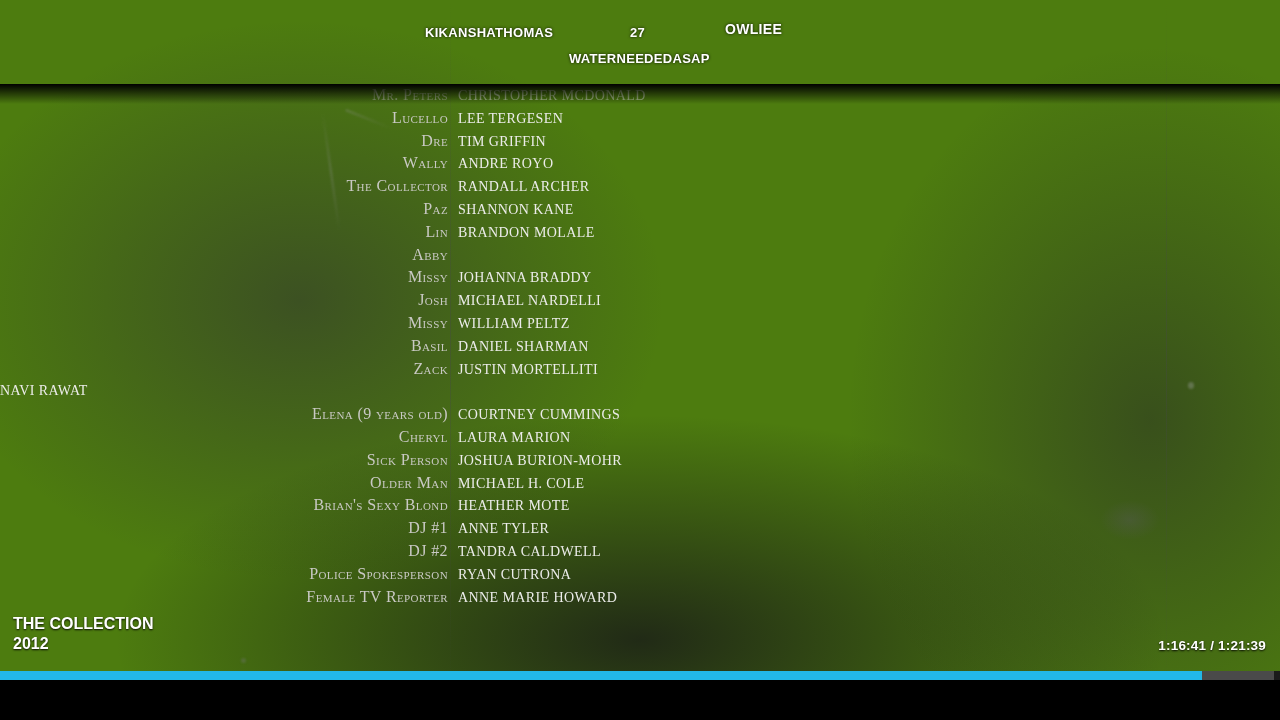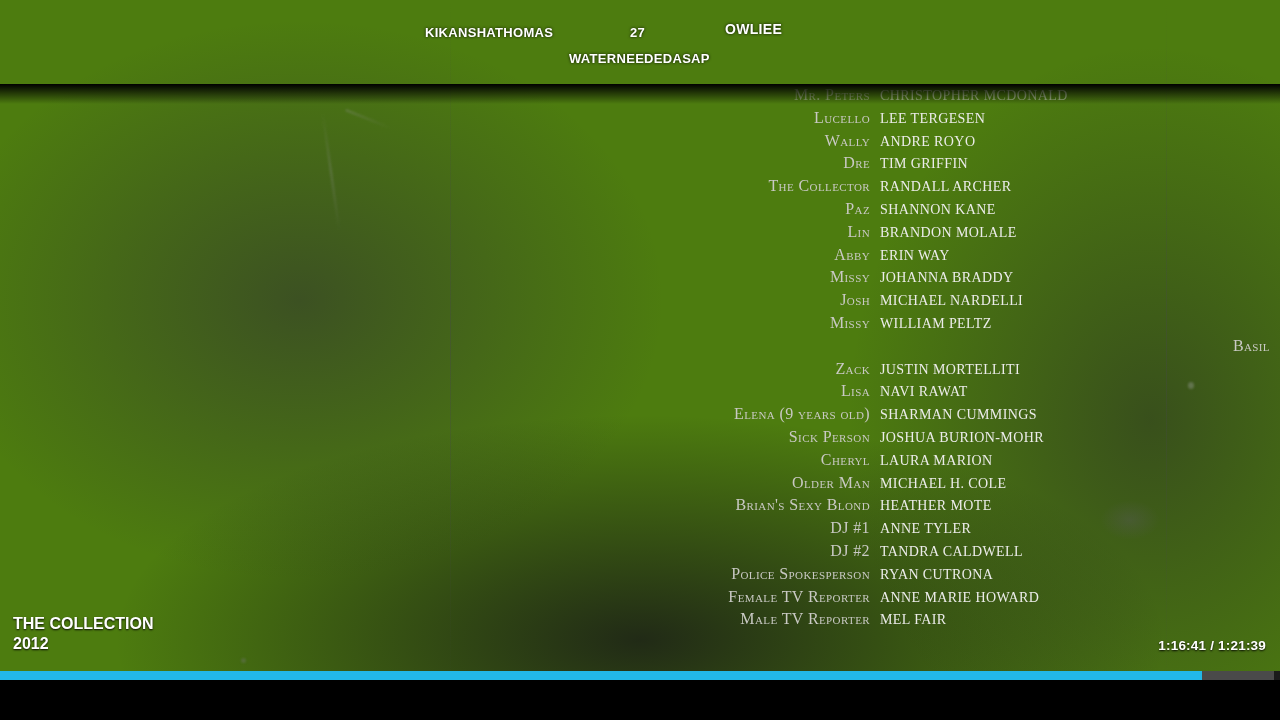--- a/index.html
+++ b/index.html
@@ -84,21 +84,21 @@
     right: 0;
     top: 84px;
     height: 548px;
     overflow: hidden;
     font-family: "Liberation Serif", serif;
     font-variant: small-caps;
   }
   .credit-row {
     display: flex;
     align-items: baseline;
-    justify-content: flex-end;
+    justify-content: flex-start;
     height: 22.8px;
     line-height: 22.8px;
   }
   .credit-role {
     width: 448px;
     text-align: right;
     padding-right: 10px;
     color: #c9c9c4;
     font-size: 16px;
     letter-spacing: 0.4px;
@@ -193,79 +193,78 @@
   <div class="credits">
     <div class="credit-row first">
       <div class="credit-role">Mr. Peters</div>
       <div class="credit-actor">CHRISTOPHER MCDONALD</div>
     </div>
     <div class="credit-row">
       <div class="credit-role">Lucello</div>
       <div class="credit-actor">LEE TERGESEN</div>
     </div>
     <div class="credit-row">
+      <div class="credit-role">Dre</div>
+      <div class="credit-actor">TIM GRIFFIN</div>
+    </div>
+    <div class="credit-row">
       <div class="credit-role">Wally</div>
       <div class="credit-actor">ANDRE ROYO</div>
     </div>
     <div class="credit-row">
-      <div class="credit-role">Dre</div>
-      <div class="credit-actor">TIM GRIFFIN</div>
-    </div>
-    <div class="credit-row">
       <div class="credit-role">The Collector</div>
       <div class="credit-actor">RANDALL ARCHER</div>
     </div>
     <div class="credit-row">
       <div class="credit-role">Paz</div>
       <div class="credit-actor">SHANNON KANE</div>
     </div>
     <div class="credit-row">
       <div class="credit-role">Lin</div>
       <div class="credit-actor">BRANDON MOLALE</div>
     </div>
     <div class="credit-row">
       <div class="credit-role">Abby</div>
-      <div class="credit-actor">ERIN WAY</div>
     </div>
     <div class="credit-row">
       <div class="credit-role">Missy</div>
       <div class="credit-actor">JOHANNA BRADDY</div>
     </div>
     <div class="credit-row">
       <div class="credit-role">Josh</div>
       <div class="credit-actor">MICHAEL NARDELLI</div>
     </div>
     <div class="credit-row">
       <div class="credit-role">Missy</div>
       <div class="credit-actor">WILLIAM PELTZ</div>
     </div>
     <div class="credit-row">
       <div class="credit-role">Basil</div>
+      <div class="credit-actor">DANIEL SHARMAN</div>
     </div>
     <div class="credit-row">
       <div class="credit-role">Zack</div>
       <div class="credit-actor">JUSTIN MORTELLITI</div>
     </div>
     <div class="credit-row">
-      <div class="credit-role">Lisa</div>
       <div class="credit-actor">NAVI RAWAT</div>
     </div>
     <div class="credit-row">
       <div class="credit-role">Elena (9 years old)</div>
-      <div class="credit-actor">SHARMAN CUMMINGS</div>
+      <div class="credit-actor">COURTNEY CUMMINGS</div>
+    </div>
+    <div class="credit-row">
+      <div class="credit-role">Cheryl</div>
+      <div class="credit-actor">LAURA MARION</div>
     </div>
     <div class="credit-row">
       <div class="credit-role">Sick Person</div>
       <div class="credit-actor">JOSHUA BURION-MOHR</div>
     </div>
     <div class="credit-row">
-      <div class="credit-role">Cheryl</div>
-      <div class="credit-actor">LAURA MARION</div>
-    </div>
-    <div class="credit-row">
       <div class="credit-role">Older Man</div>
       <div class="credit-actor">MICHAEL H. COLE</div>
     </div>
     <div class="credit-row">
       <div class="credit-role">Brian's Sexy Blond</div>
       <div class="credit-actor">HEATHER MOTE</div>
     </div>
     <div class="credit-row">
       <div class="credit-role">DJ #1</div>
       <div class="credit-actor">ANNE TYLER</div>
@@ -274,24 +273,20 @@
       <div class="credit-role">DJ #2</div>
       <div class="credit-actor">TANDRA CALDWELL</div>
     </div>
     <div class="credit-row">
       <div class="credit-role">Police Spokesperson</div>
       <div class="credit-actor">RYAN CUTRONA</div>
     </div>
     <div class="credit-row">
       <div class="credit-role">Female TV Reporter</div>
       <div class="credit-actor">ANNE MARIE HOWARD</div>
-    </div>
-    <div class="credit-row">
-      <div class="credit-role">Male TV Reporter</div>
-      <div class="credit-actor">MEL FAIR</div>
     </div>
     <div class="credits-fade-top"></div>
   </div>
 
   <div class="player-meta">
     <div>THE COLLECTION</div>
     <div>2012</div>
   </div>
 
   <div class="player-time">1:16:41 / 1:21:39</div>

